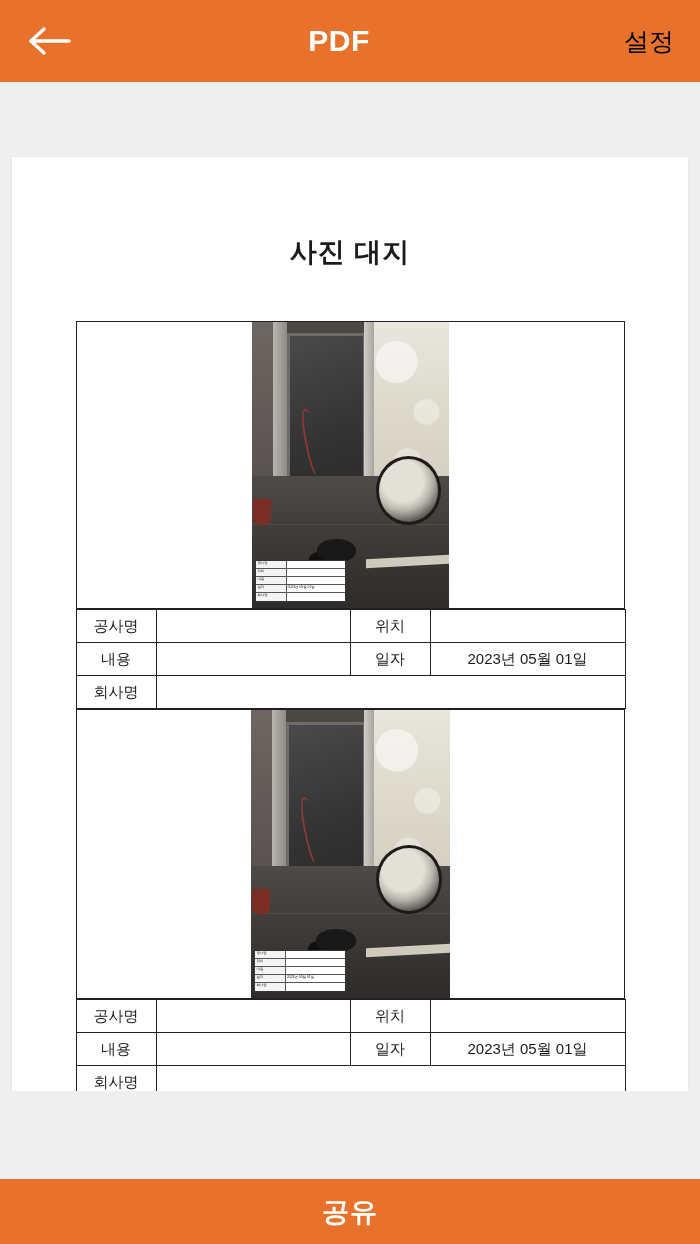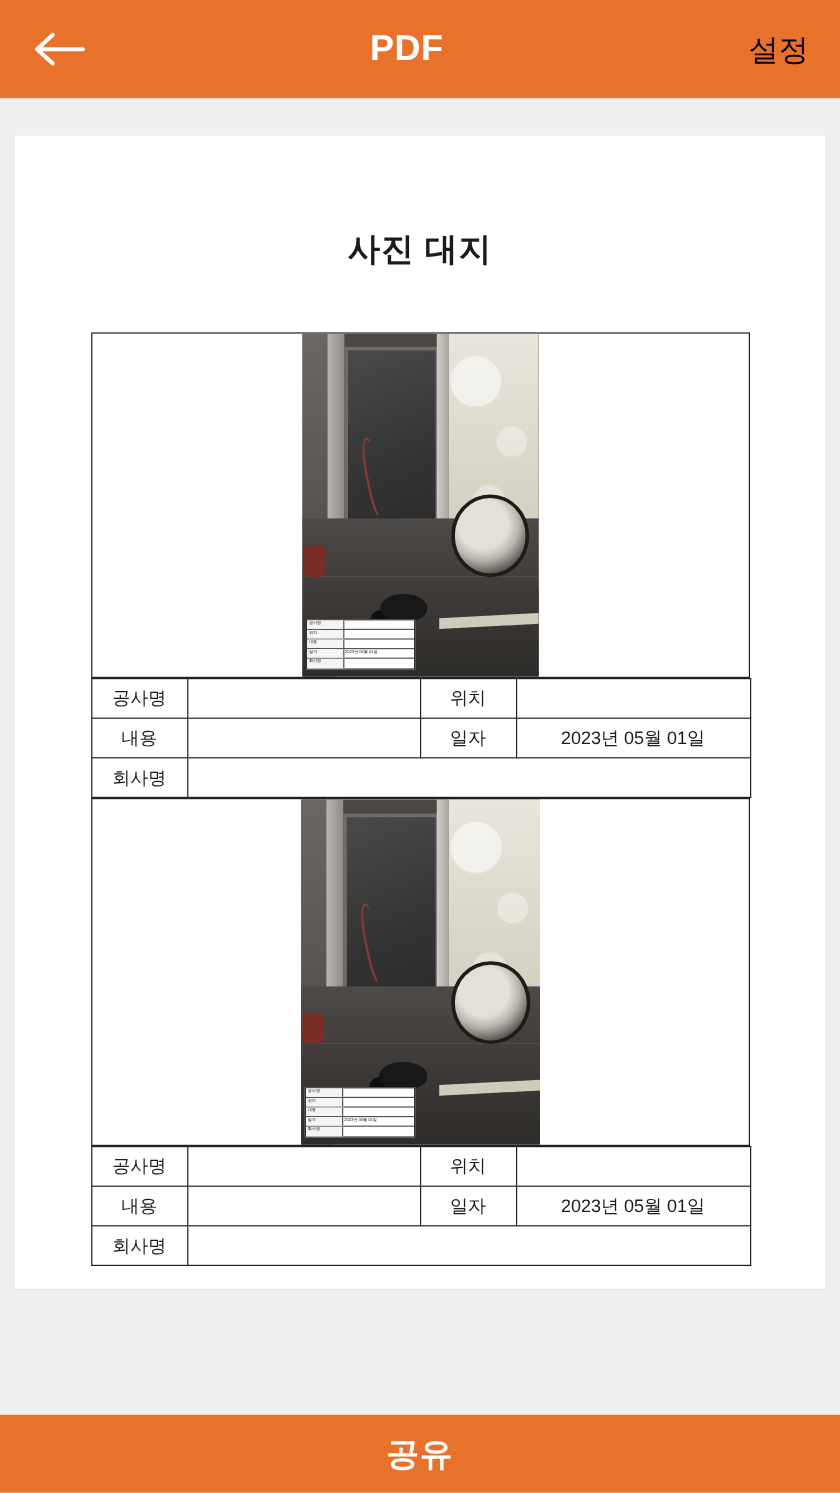--- a/index.html
+++ b/index.html
@@ -7,20 +7,21 @@
     width: 700px; height: 1244px;
     font-family: "Liberation Sans", sans-serif;
     background: #efeff0;
     overflow: hidden;
   }
   .app {
     width: 700px; height: 1244px;
     display: flex; flex-direction: column;
     background: #efeff0;
     position: relative;
+    gap: 32px;
   }
 
   
   .topbar {
     height: 82px;
     background: #e8722c;
     display: flex;
     align-items: center;
     justify-content: space-between;
     padding: 0 24px;
@@ -55,21 +56,21 @@
     flex: 1 1 auto;
     position: relative;
     overflow: hidden;
     padding: 31px 12px 0 12px;
     background: #efeff0;
   }
   .page-sheet {
     background: #ffffff;
     width: 676px;
     height: 961px;
-    margin: 0 auto;
+    margin: 12px auto;
     padding: 0;
     position: relative;
     box-shadow: 0 0 1px rgba(0,0,0,0.12);
   }
   .doc-title {
     text-align: center;
     font-size: 27px;
     font-weight: bold;
     color: #1b1b1b;
     padding-top: 77px;

